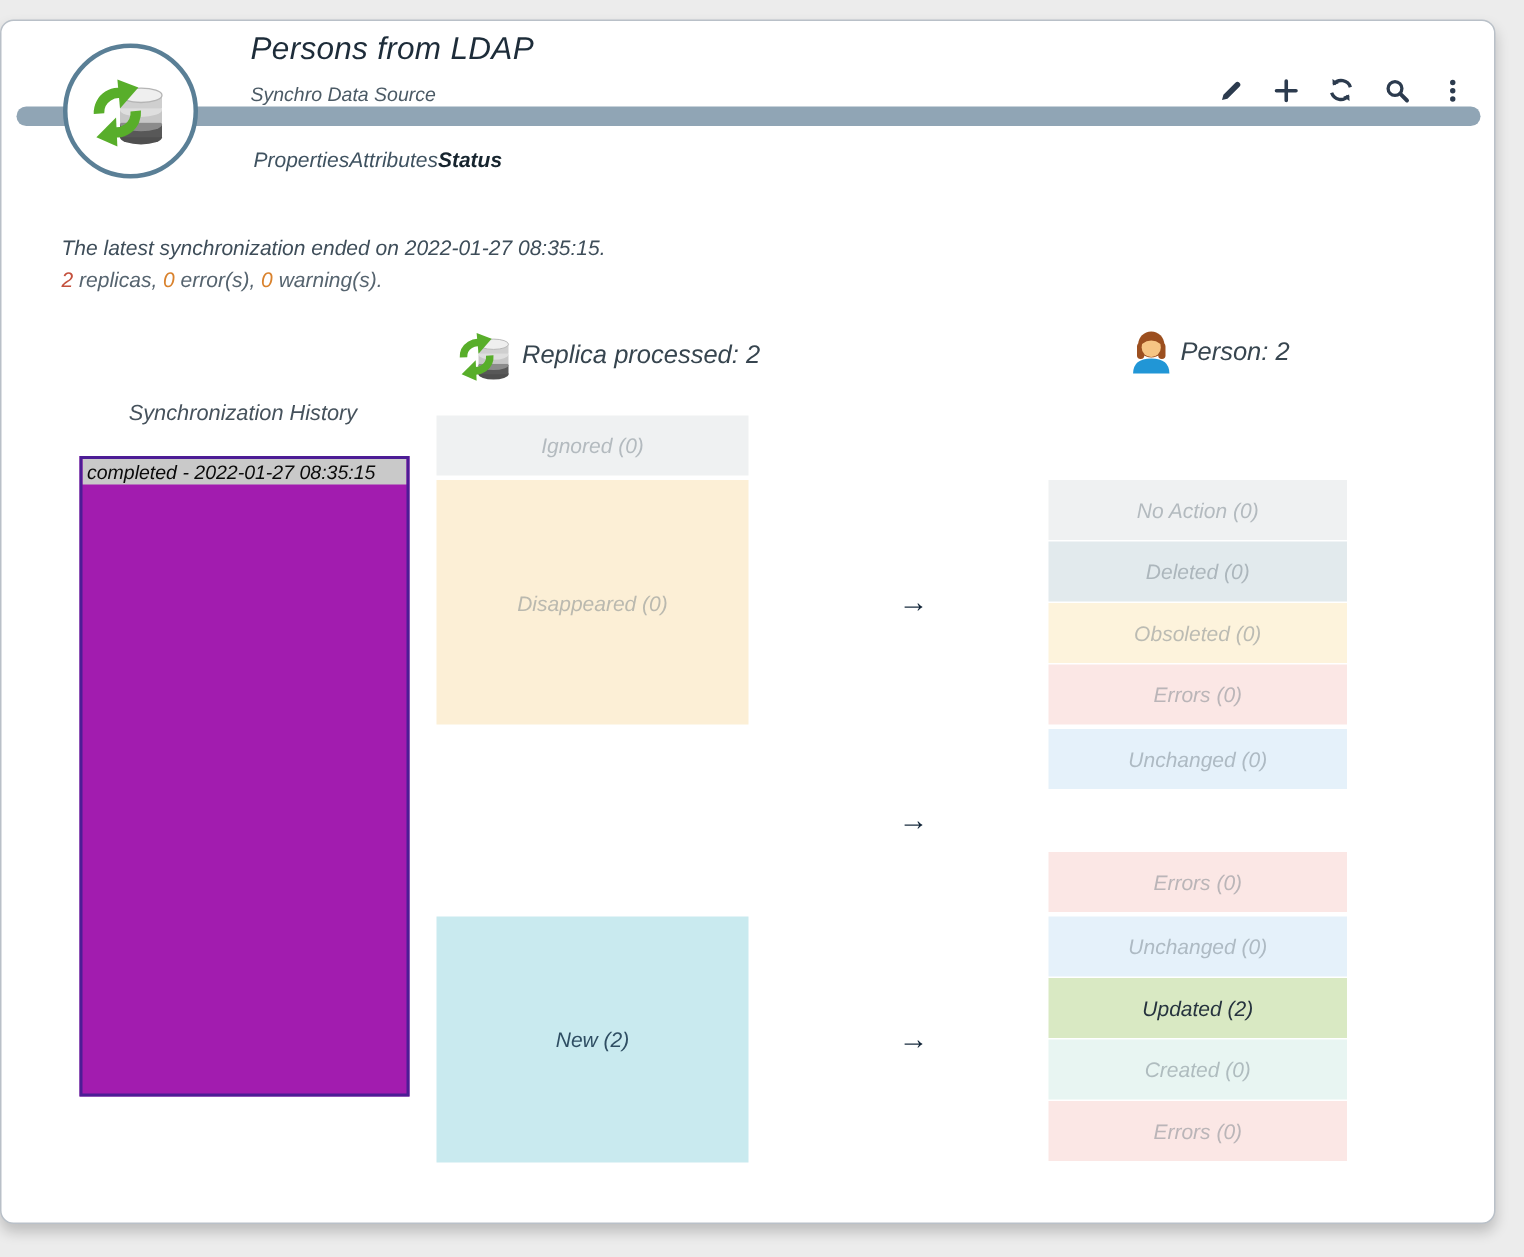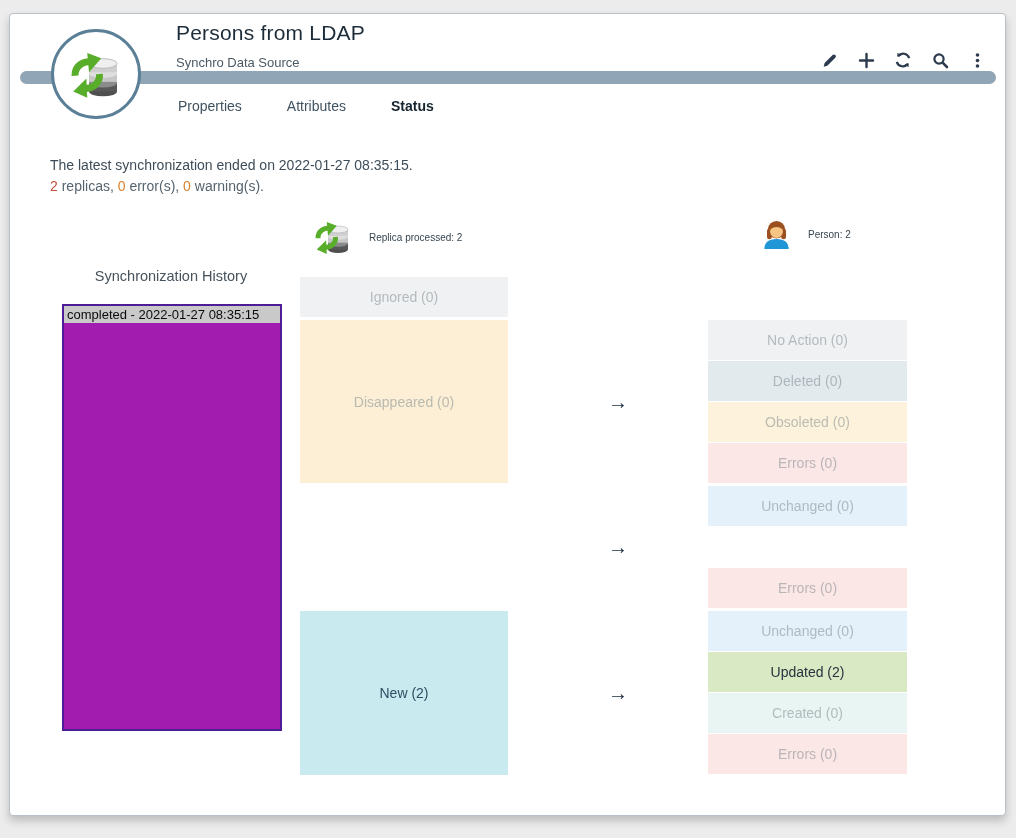--- a/index.html
+++ b/index.html
@@ -2,45 +2,46 @@
 <html><head>
 <meta charset="utf-8">
 <style>
   html,body{margin:0;padding:0;}
   body{
     width:1016px;height:838px;position:relative;overflow:hidden;
     background:#ececec;
     font-family:"Liberation Sans",sans-serif;
   }
   .panel{
-    position:absolute;left:9px;top:13px;width:995px;height:801px;
-    background:#fff;border:1px solid #b9c0c8;border-radius:4px;
+    position:absolute;left:0;top:13px;width:995px;height:801px;
+    background:#fff;border:1px solid #b9c0c8;border-radius:9px;
     box-shadow:0 5px 9px rgba(0,0,0,.20);
+    font-style:italic;
   }
   .abs{position:absolute;}
   
   .bluebar{left:10px;top:57px;width:976px;height:13px;background:#90a5b5;border-radius:7px;}
   .badge{
     left:41px;top:15px;width:84px;height:84px;border:3px solid #5a7f96;border-radius:50%;
     background:#fff;display:flex;align-items:center;justify-content:center;z-index:3;
   }
   .page-title{left:166px;top:7px;font-size:21px;font-weight:500;color:#1d2c39;letter-spacing:.2px;}
   .page-subtitle{left:166px;top:41px;font-size:13px;color:#4b5a65;}
   .toolbar{top:36px;right:18px;display:flex;gap:17px;align-items:center;}
   .toolbar .tbtn{width:20px;height:20px;display:flex;align-items:center;justify-content:center;cursor:pointer;}
-  .tabs{left:168px;top:82px;display:flex;gap:45px;font-size:14px;color:#3f5260;}
+  .tabs{left:168px;top:82px;display:flex;font-size:14px;color:#3f5260;}
   .tab{cursor:pointer;padding:2px 0;}
   .tab.active{font-weight:bold;color:#16242e;}
   
   .sline1{left:40px;top:143px;font-size:14px;color:#3e4d59;}
   .sline2{left:40px;top:164px;font-size:14px;color:#56646f;}
   .num-red{color:#c4503d;}
   .num-orange{color:#d9822d;}
   
-  .sec-head{display:flex;align-items:center;gap:16px;font-size:10px;color:#37454f;}
+  .sec-head{display:flex;align-items:center;gap:4px;font-size:17px;color:#37454f;}
   .head-replica{left:303px;top:203px;}
   .head-person{left:751px;top:205px;}
   
   .hist-label{left:52px;top:254px;width:218px;text-align:center;font-size:14.5px;color:#46525c;}
   .listbox{
     left:52px;top:290px;width:216px;height:423px;background:#a21caf;
     border:2px solid #4c1d95;overflow:hidden;
   }
   .listbox .opt{
     font-size:13px;color:#0a0a0a;background:#c9c9c9;padding:1px 3px;

